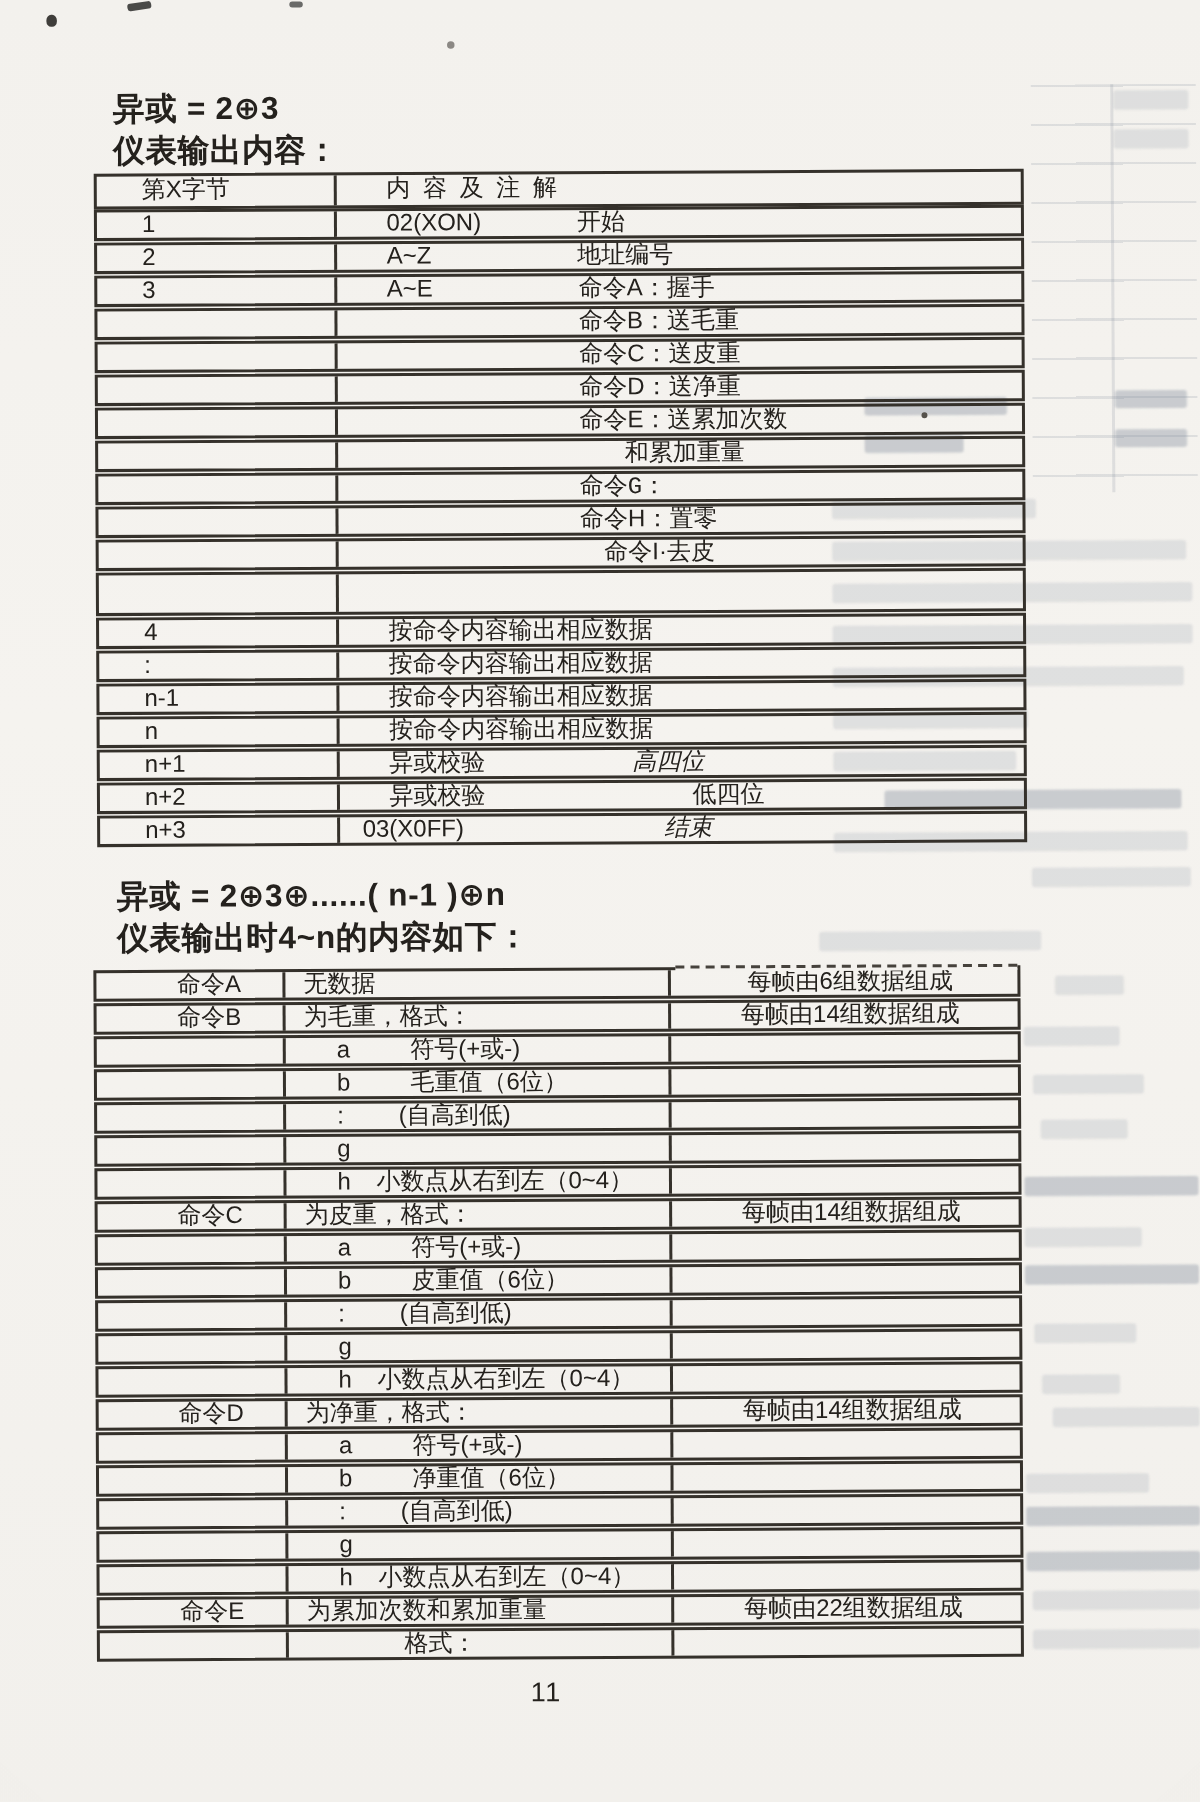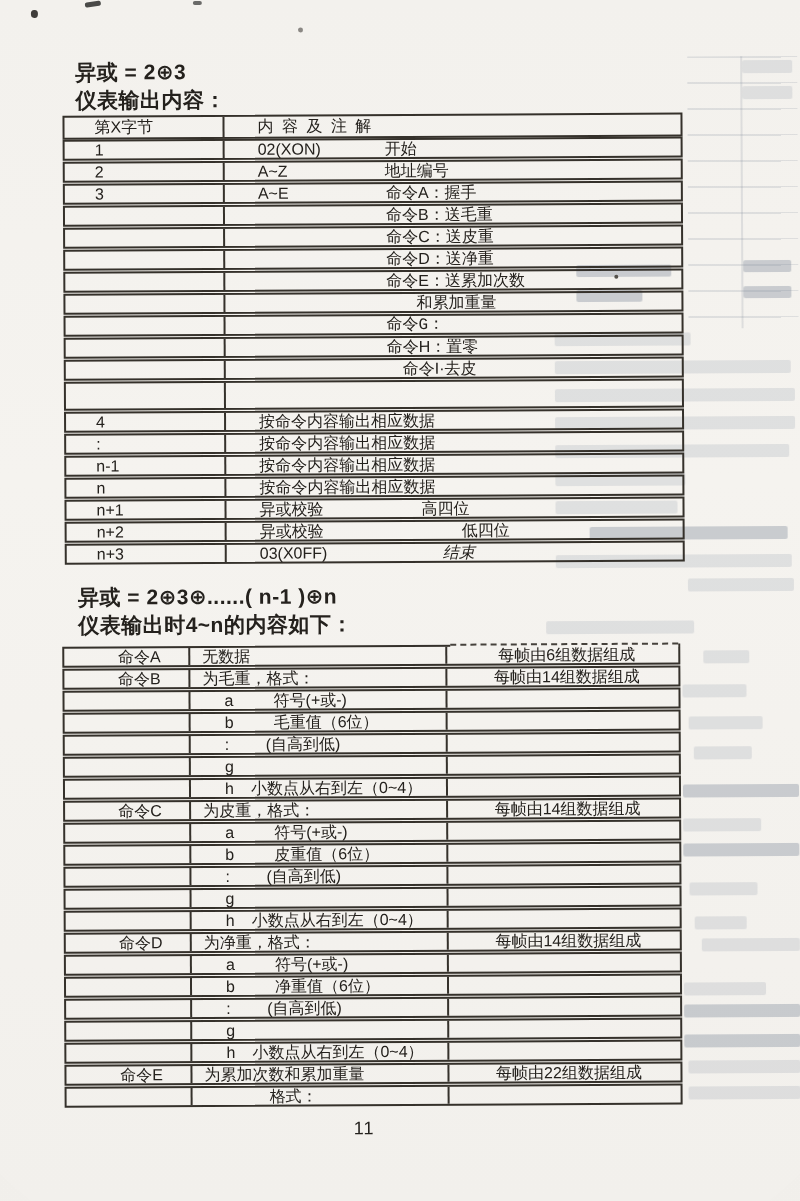--- a/index.html
+++ b/index.html
@@ -191,38 +191,38 @@
             <div class="t1c2">
               <span class="cell" style="left: 33px;">按命令内容输出相应数据</span>
             </div>
           </div>
           <div class="trow">
             <div class="t1c1">
               <span class="cell" style="left: 30px;">n+1</span>
             </div>
             <div class="t1c2">
               <span class="cell" style="left: 33px;">异或校验</span>
-              <span class="cell" style="left: 195px;">高四位</span>
+              <span class="cell" style="left: 195px; font-style: italic;">高四位</span>
             </div>
           </div>
           <div class="trow">
             <div class="t1c1">
               <span class="cell" style="left: 30px;">n+2</span>
             </div>
             <div class="t1c2">
               <span class="cell" style="left: 33px;">异或校验</span>
               <span class="cell" style="left: 235px;">低四位</span>
             </div>
           </div>
           <div class="trow">
             <div class="t1c1">
               <span class="cell" style="left: 30px;">n+3</span>
             </div>
             <div class="t1c2">
-              <span class="cell" style="left: 33px;">03(X0FF)</span>
+              <span class="cell" style="left: 15px;">03(X0FF)</span>
               <span class="cell" style="left: 216px; font-style: italic;">结束</span>
             </div>
           </div>
         </div>
     </div>
 
     <div class="h" id="h3">异或 = 2⊕3⊕......( n-1 )⊕n</div>
     <div class="h" id="h4">仪表输出时4~n的内容如下：</div>
 
     <div class="tbl" id="table2">

